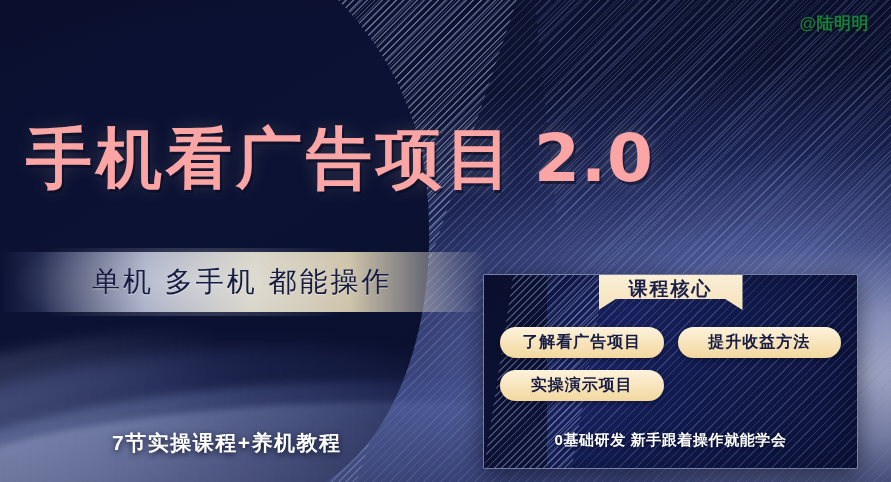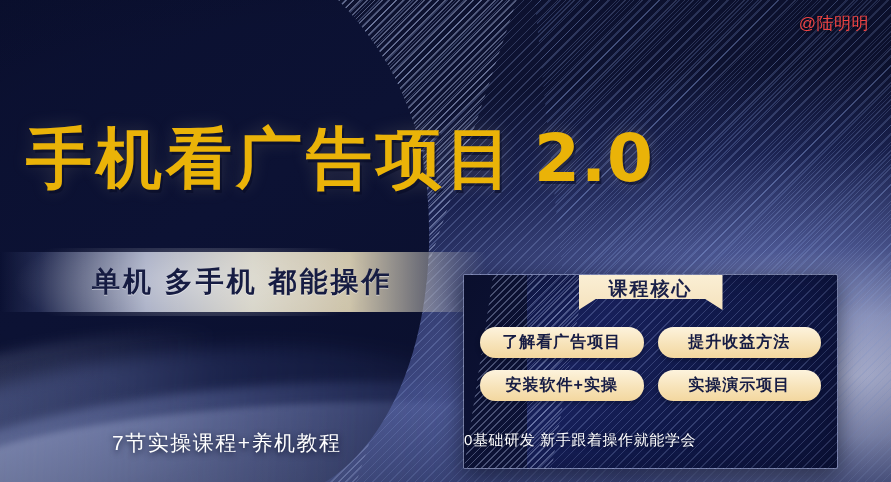--- a/index.html
+++ b/index.html
@@ -115,54 +115,54 @@
      transform:rotate(-9deg);filter:blur(6px);}
 
   .vignette{
     position:absolute;inset:0;
     background:radial-gradient(120% 100% at 40% 45%, rgba(0,0,0,0) 40%, rgba(4,7,24,.55) 100%);
   }
 
   
   .handle{
     position:absolute;right:22px;top:12px;
-    color:#ef4444;font-size:17px;font-weight:400;letter-spacing:.5px;
+    color:#15803d;font-size:17px;font-weight:700;letter-spacing:.5px;
     text-shadow:0 1px 4px rgba(0,0,0,.75);
   }
 
   .title{
     position:absolute;left:26px;top:126px;
     font-size:66px;line-height:1;font-weight:700;
     letter-spacing:4px;
-    color:#eab308;
+    color:#fca5a5;
     font-family:"DejaVu Sans","Liberation Sans",sans-serif;
     text-shadow:2px 3px 0 rgba(6,10,34,.55), 0 0 18px rgba(240,221,185,.18);
     white-space:nowrap;
   }
   .title .ver{margin-left:18px;letter-spacing:1px;}
 
   .subtitle{
     position:absolute;left:92px;top:263px;
-    font-size:28px;font-weight:700;letter-spacing:3px;
+    font-size:28px;font-weight:400;letter-spacing:3px;
     color:#161c42;
     white-space:nowrap;
     text-shadow:0 1px 0 rgba(255,255,255,.45);
   }
 
   .footnote{
     position:absolute;left:112px;top:429px;
-    font-size:21px;font-weight:400;letter-spacing:1.5px;
+    font-size:21px;font-weight:700;letter-spacing:1.5px;
     color:#ffffff;
     text-shadow:0 2px 6px rgba(5,9,30,.85);
     white-space:nowrap;
   }
 
   
   .card{
-    position:absolute;left:463px;top:274px;width:373px;height:193px;
+    position:absolute;left:483px;top:274px;width:373px;height:193px;
     border-radius:2px;
     background:
       repeating-linear-gradient(-45deg,
          rgba(150,168,225,.26) 0px,
          rgba(150,168,225,.26) 1px,
          rgba(10,16,48,0) 1px,
          rgba(10,16,48,0) 6px),
       linear-gradient(118deg,#0e1540 0%,#18215c 34%,#111a4c 58%,#0c1238 100%);
     border:1.5px solid rgba(196,206,240,.55);
     box-shadow:0 6px 24px rgba(3,6,24,.6), inset 0 0 40px rgba(6,10,36,.5);
@@ -204,22 +204,23 @@
     background:linear-gradient(180deg,#fdf3dd 0%,#f7e3b9 55%,#f3d79f 100%);
     color:#161c44;
     font-size:16px;font-weight:700;letter-spacing:1px;
     display:flex;align-items:center;justify-content:center;
     box-shadow:0 2px 5px rgba(4,8,28,.45);
     white-space:nowrap;
   }
 
   .card-foot{
     position:absolute;left:0;right:0;bottom:18px;
+    text-align:center;
     color:#ffffff;
-    font-size:15px;font-weight:400;letter-spacing:.6px;
+    font-size:15px;font-weight:700;letter-spacing:.6px;
     text-shadow:0 1px 4px rgba(4,8,28,.8);
     white-space:nowrap;
   }
 </style>
 </head>
 <body>
 
 <div id="poster">
 
   <div class="bg bg-base"></div>
@@ -251,20 +252,19 @@
 
   <div class="card">
     <div class="card-dark"></div>
     <div class="card-wedge"></div>
 
     <div class="core-banner">课程核心</div>
 
     <div class="pill-grid">
       <div class="pill">了解看广告项目</div>
       <div class="pill">提升收益方法</div>
-      <div class="pill">安装软件+实操</div>
       <div class="pill">实操演示项目</div>
     </div>
 
     <div class="card-foot">0基础研发 新手跟着操作就能学会</div>
   </div>
 
 </div>
 
 </body></html>

